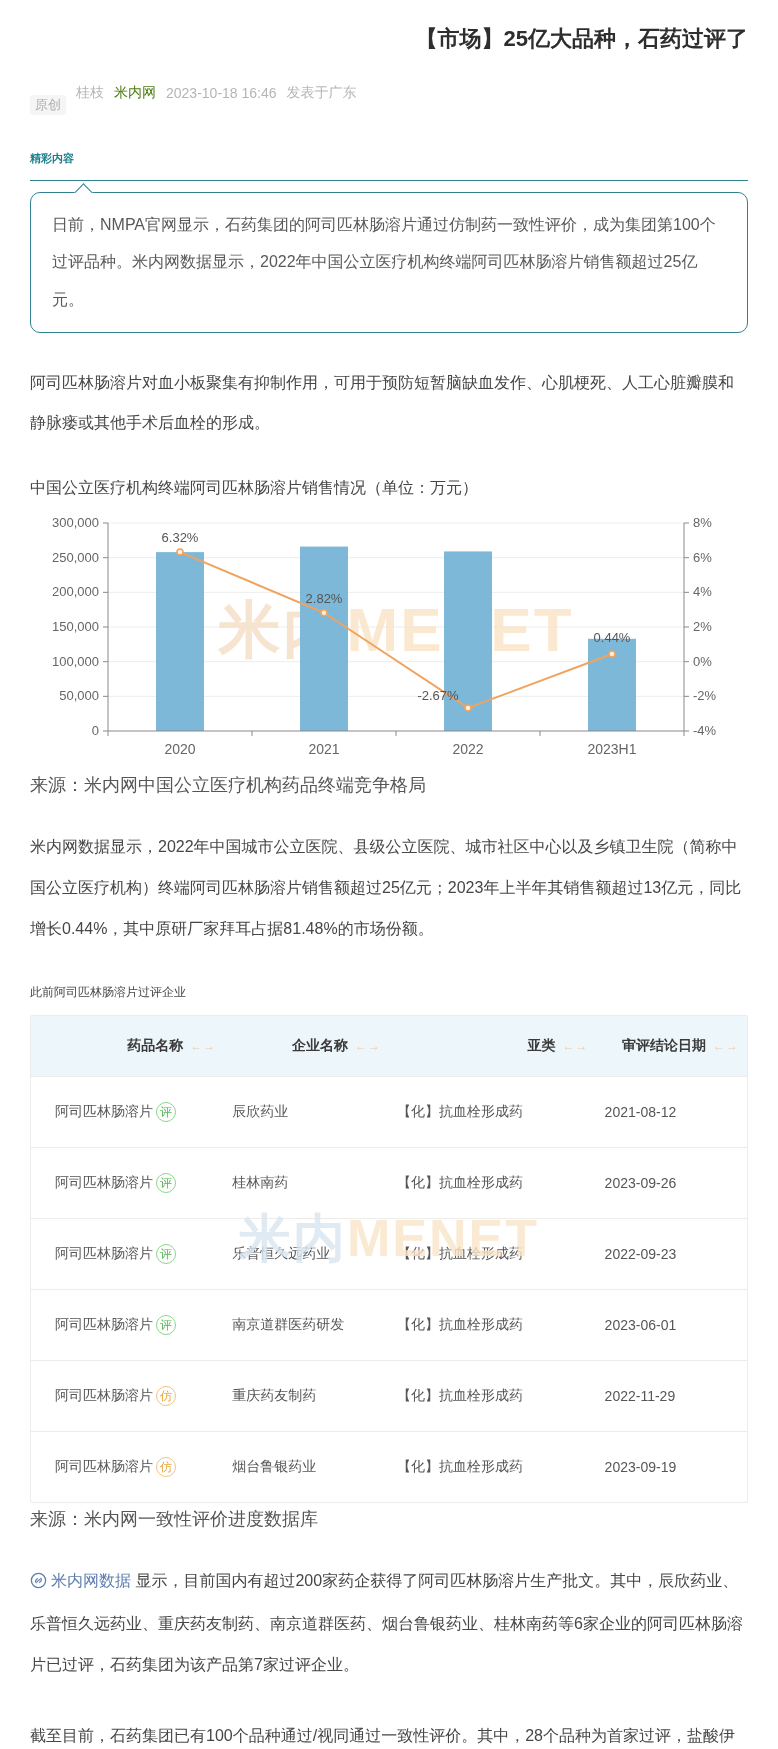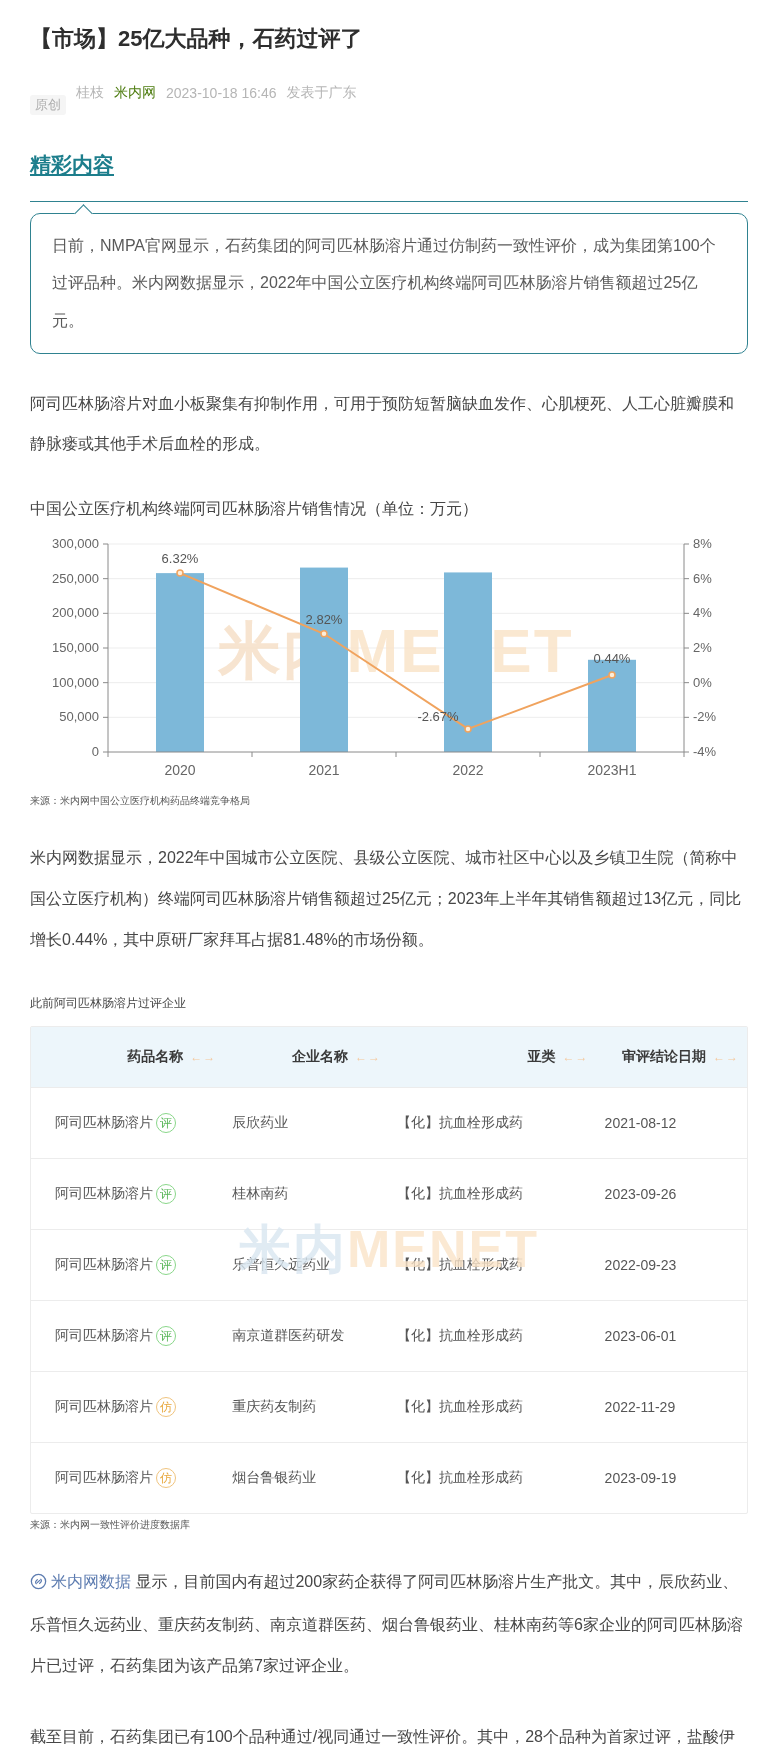--- a/index.html
+++ b/index.html
@@ -1,33 +1,33 @@
 <!DOCTYPE html>
 <html><head>
 <meta charset="utf-8">
 <style>
   html,body{margin:0;padding:0;background:#ffffff;}
   body{width:778px;font-family:"Liberation Sans","DejaVu Sans",sans-serif;color:#464646;}
   .container{padding:24px 30px 26px;}
 
-  .title{font-size:22px;line-height:1.4;font-weight:bold;color:#2e2e2e;margin:0 0 16px;}
+  .title{font-size:22px;line-height:1.4;font-weight:bold;color:#2e2e2e;margin:0 0 16px;text-align:right;}
   .meta{font-size:14px;color:#b5b5b5;display:flex;align-items:center;}
   .meta>*{margin-right:10px;}
   .badge-original{background:#f5f5f5;color:#adadad;font-size:13px;padding:1px 5px;border-radius:3px;margin-top:24px;}
   .meta .account{color:#4d7c0f;cursor:pointer;}
 
   .highlight{margin-top:36px;}
-  .highlight-heading{display:block;color:#1d7e8c;font-weight:bold;font-size:21px;padding-bottom:22px;border-bottom:1px solid #2f8290;text-decoration:underline;}
+  .highlight-heading{display:block;color:#1d7e8c;font-weight:bold;font-size:11px;padding-bottom:14px;border-bottom:1px solid #2f8290;}
   .hbox{position:relative;border:1px solid #2f8290;border-radius:10px;margin-top:11px;padding:13px 21px;font-size:16px;line-height:2.35;color:#595959;}
   .hbox .notch{position:absolute;top:-7px;left:46px;width:12px;height:12px;background:#fff;border-left:1px solid #2f8290;border-top:1px solid #2f8290;transform:rotate(45deg);}
 
   .para{font-size:16px;line-height:2.55;color:#464646;margin:30px 0;}
   .chart-title{font-size:16px;color:#464646;margin:34px 0 8px;}
   .chart{line-height:0;}
-  .source-line{font-size:10px;color:#565656;margin:4px 0 0;}
+  .source-line{font-size:18px;color:#565656;margin:4px 0 0;}
 
   .table-caption{font-size:12px;color:#464646;margin:34px 0 14px;}
   .table-wrap{position:relative;border:1px solid #ececec;border-radius:2px;overflow:hidden;}
   table{width:100%;border-collapse:collapse;font-size:14px;table-layout:fixed;}
   thead th{background:#edf6fb;color:#3a3a3a;font-weight:bold;text-align:right;padding:21px 8px;}
   thead th:first-child,tbody td:first-child{padding-left:24px;}
   th .arrows{color:#f4c79c;font-size:12px;margin-left:7px;letter-spacing:1px;font-weight:normal;}
   tbody td{padding:25px 8px;border-top:1px solid #ececec;color:#565656;background:transparent;}
   col.c1{width:27%;}col.c2{width:23%;}col.c3{width:29%;}col.c4{width:21%;}
   .eval-badge{display:inline-block;width:20px;height:20px;line-height:19px;text-align:center;border-radius:50%;font-size:12px;margin-left:3px;box-sizing:border-box;background:#fff;}

